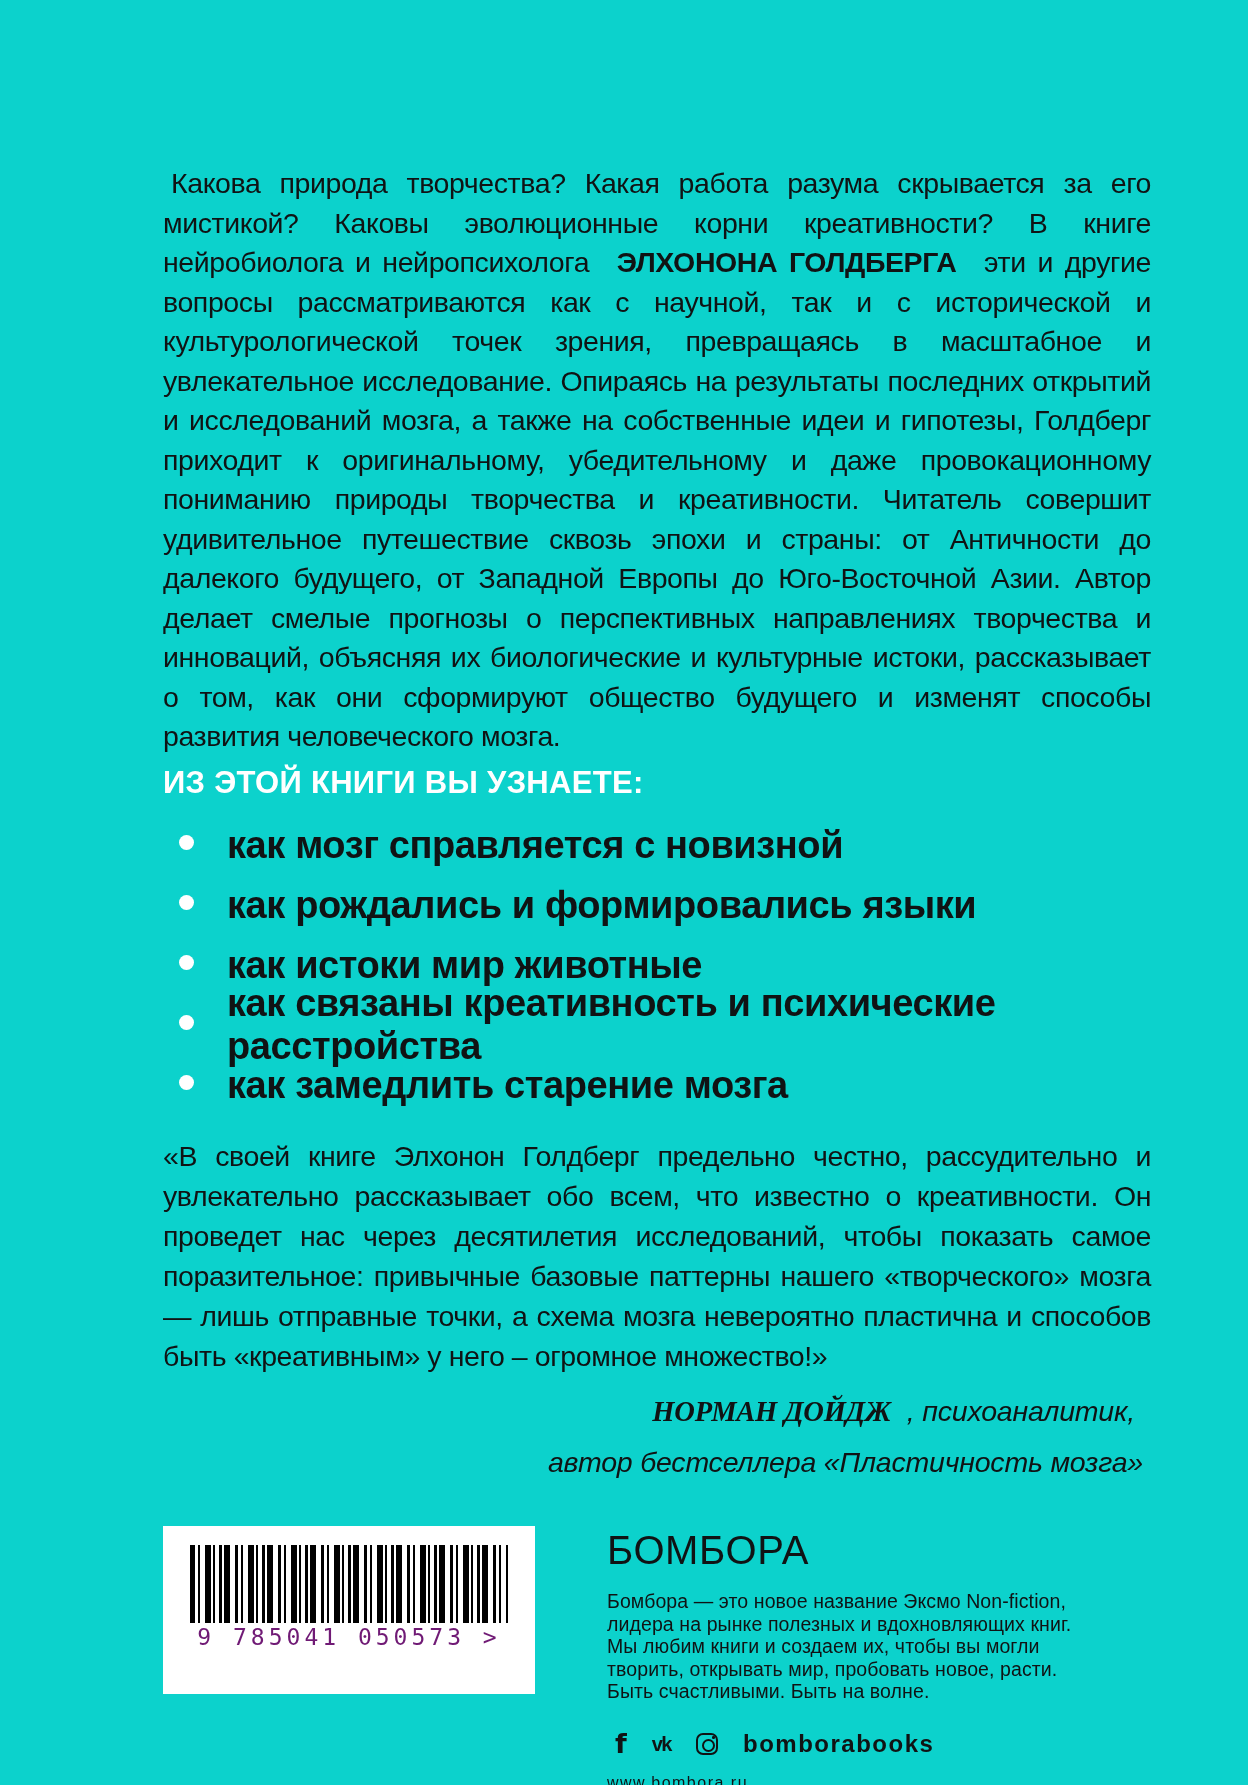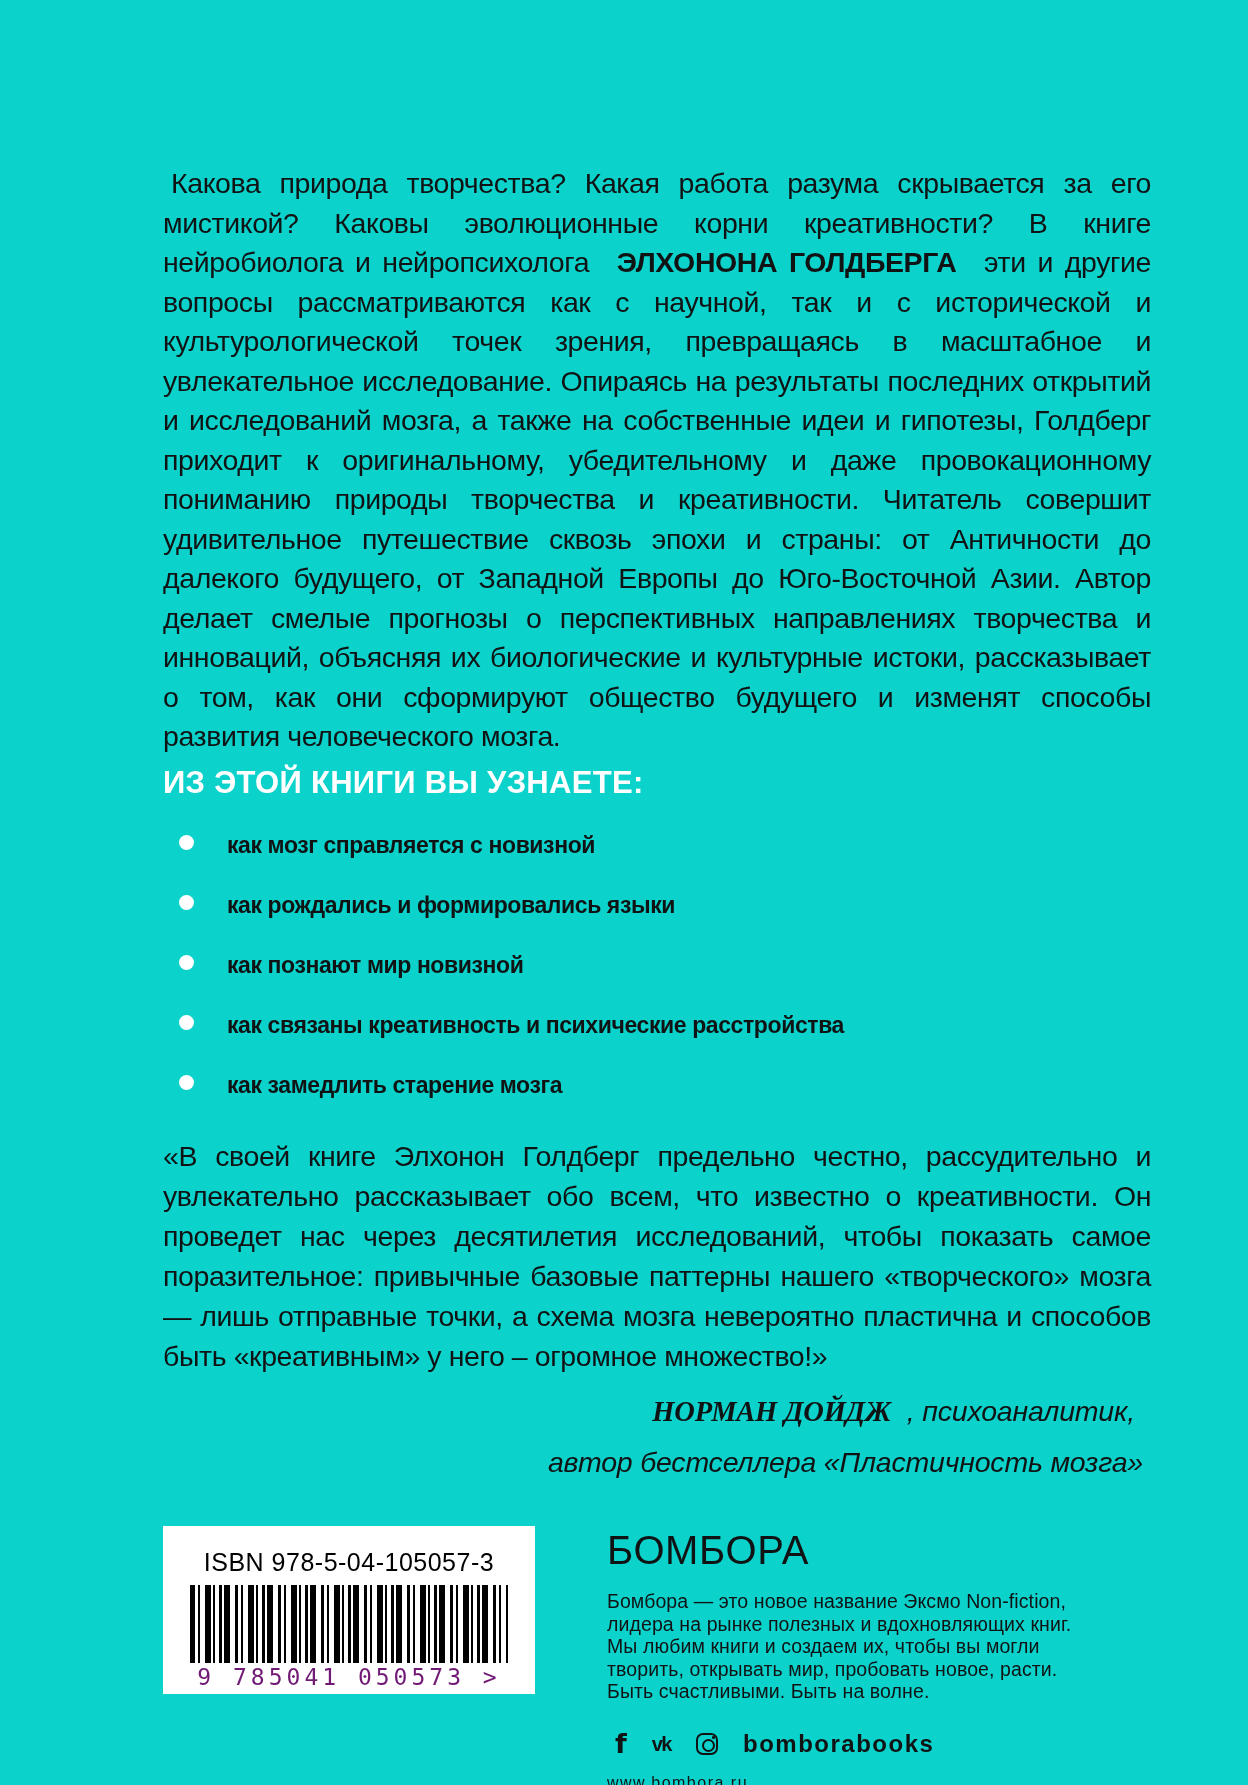--- a/index.html
+++ b/index.html
@@ -39,21 +39,21 @@
   }
   .learn-list{
     top:787px;
     list-style:none;
   }
   .learn-list li{
     display:flex;
     align-items:center;
     gap:17px;
     height:52px;
-    font-size:23px;
+    font-size:38px;
     font-weight:bold;
     letter-spacing:-0.4px;
   }
   .bullet-dot{
     flex:0 0 auto;
     width:15px;height:15px;
     border-radius:50%;
     background:var(--white);
     margin-top:3px;
   }
@@ -193,41 +193,40 @@
   <li>
     <span class="bullet-dot"></span>
     <span>как мозг справляется с новизной</span>
   </li>
   <li>
     <span class="bullet-dot"></span>
     <span>как рождались и формировались языки</span>
   </li>
   <li>
     <span class="bullet-dot"></span>
-    <span>как познают мир новизной</span>
+    <span>как истоки мир животные</span>
   </li>
   <li>
     <span class="bullet-dot"></span>
     <span>как связаны креативность и психические расстройства</span>
   </li>
   <li>
     <span class="bullet-dot"></span>
     <span>как замедлить старение мозга</span>
   </li>
 </ul>
 
 <p class="col quote">«В своей книге Элхонон Голдберг предельно честно, рассудительно и увлекательно рассказывает обо всем, что известно о креативности. Он проведет нас через десятилетия исследований, чтобы показать самое поразительное: привычные базовые паттерны нашего «творческого» мозга — лишь отправные точки, а схема мозга невероятно пластична и способов быть «креативным» у него – огромное множество!»</p>
 
 <div class="col attribution">
   <div><span class="name">НОРМАН ДОЙДЖ</span><span>, психоаналитик,</span></div>
   <div>автор бестселлера «Пластичность мозга»</div>
 </div>
 
 <div class="isbn-box">
-  <div class="isbn-label">ISBN 978-5-04-105057-3</div>
   <div class="barcode"></div>
   <div class="barcode-digits">9 785041 050573 &gt;</div>
 </div>
 
 <div class="publisher">
   <div class="publisher-name">БОМБОРА</div>
   <div class="publisher-desc">Бомбора — это новое название Эксмо Non-fiction,
 лидера на рынке полезных и вдохновляющих книг.
 Мы любим книги и создаем их, чтобы вы могли
 творить, открывать мир, пробовать новое, расти.

